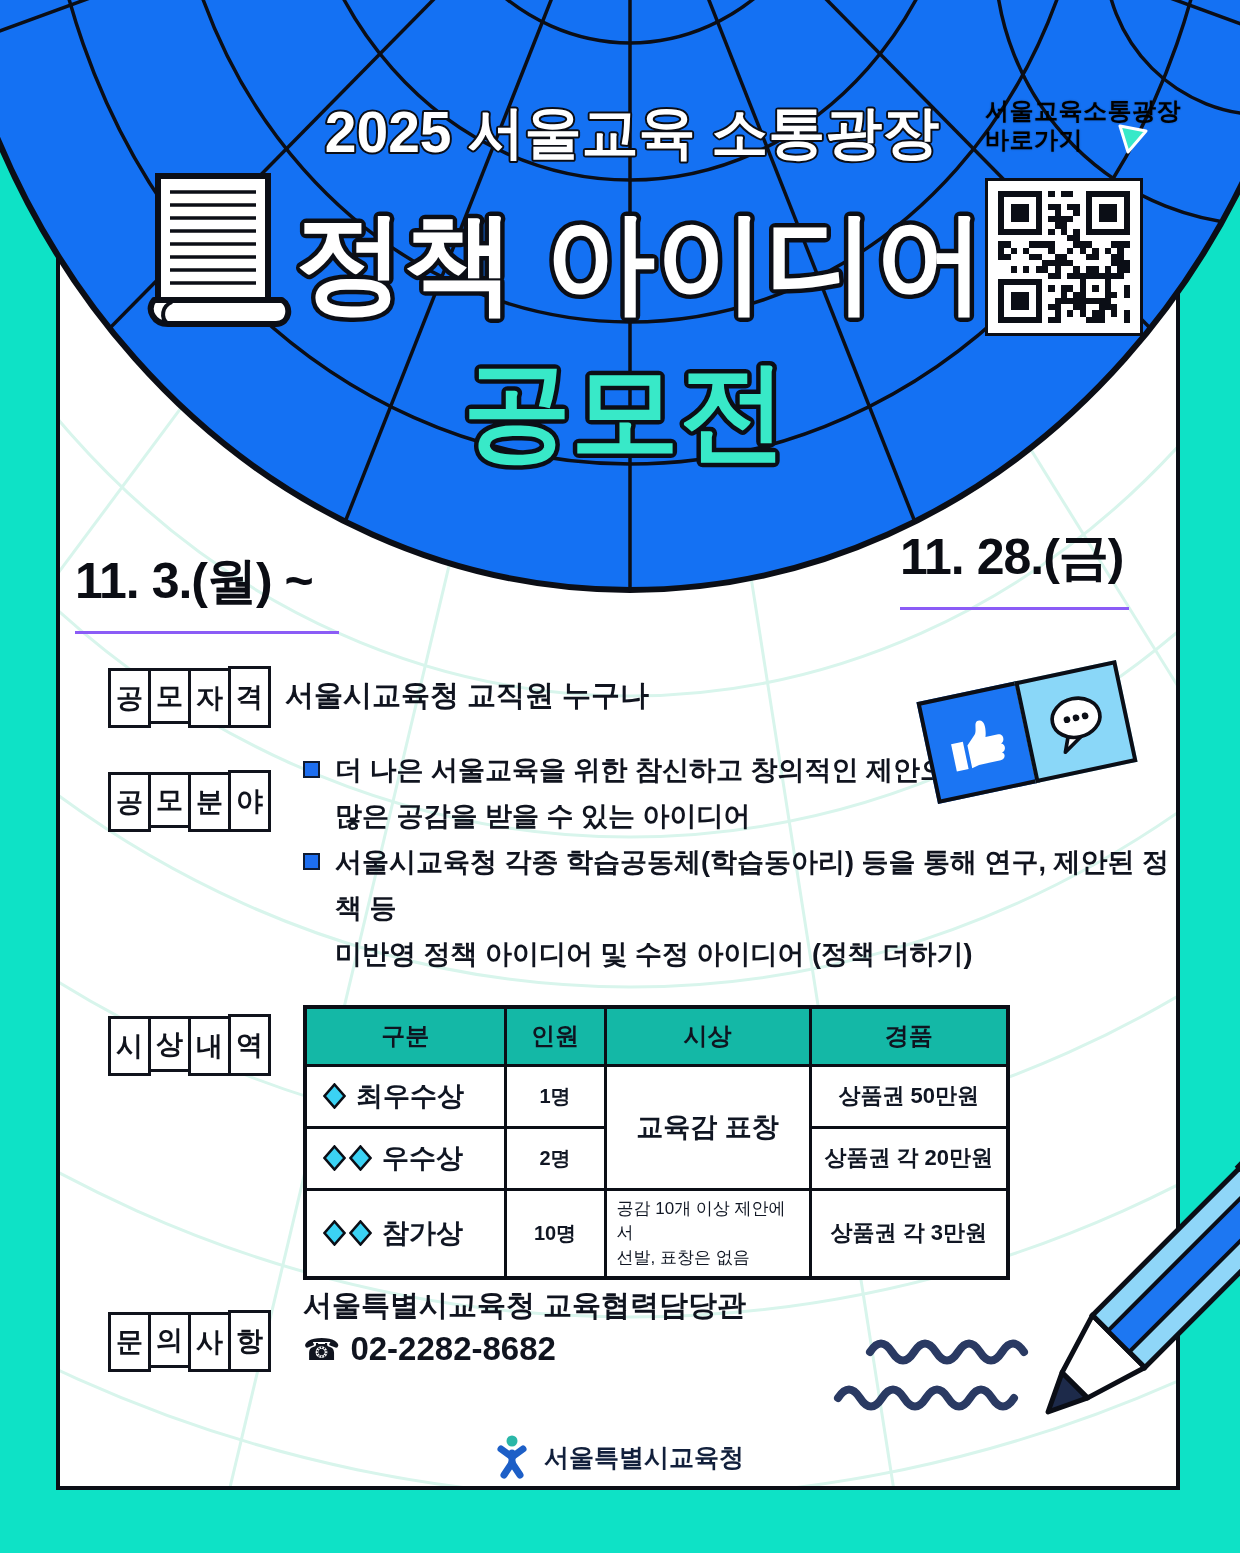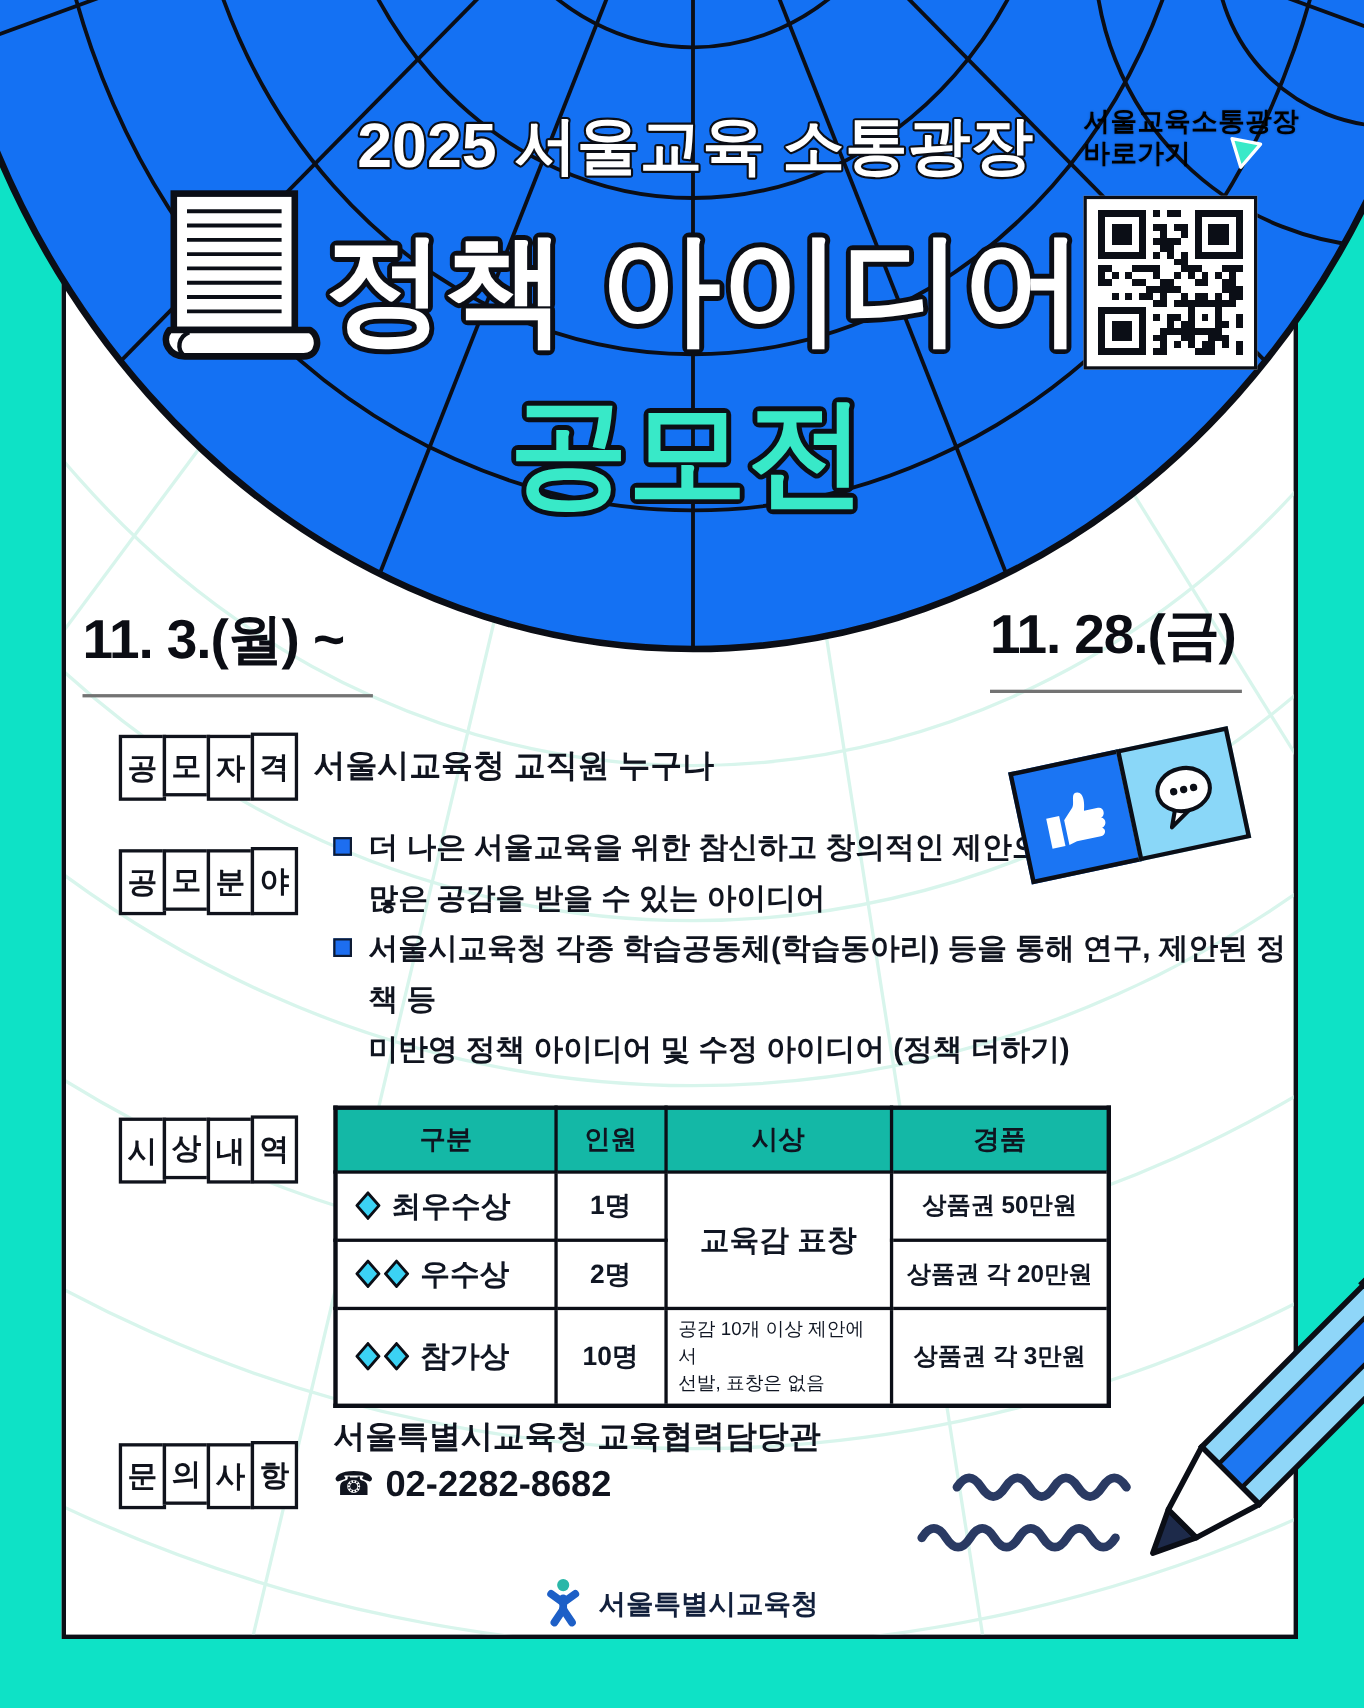--- a/index.html
+++ b/index.html
@@ -27,24 +27,24 @@
   }
   .qr-arrow{position:absolute;left:1118px;top:124px;z-index:4;}
   .qr-box{
     position:absolute;left:985px;top:178px;width:158px;height:158px;z-index:4;
     background:#ffffff;border:3px solid #0B0E16;box-sizing:border-box;padding:10px;
   }
   .qr-box svg{width:100%;height:100%;display:block;shape-rendering:crispEdges;}
   
   .date{
     position:absolute;z-index:3;font-size:50px;font-weight:800;color:#0B0D14;
-    letter-spacing:-1px;border-bottom:3px solid #737373;padding-bottom:16px;
+    letter-spacing:-1px;border-bottom:3px solid #8b5cf6;padding-bottom:16px;
   }
   .date.start{left:75px;top:548px;padding-right:26px;}
-  .date.end{left:900px;top:544px;padding-right:6px;}
+  .date.end{left:900px;top:524px;padding-right:6px;}
   
   .lbox{position:absolute;display:flex;z-index:3;}
   .lbox span{
     width:37px;height:54px;background:#fff;border:3px solid #10131C;margin-left:-3px;
     display:flex;align-items:center;justify-content:center;
     font-size:27px;font-weight:800;color:#10131C;
   }
   .lbox span:first-child{margin-left:0;}
   .lbox span:nth-child(2){height:50px;}
   .lbox span:nth-child(4){height:56px;margin-top:-2px;}
@@ -63,21 +63,21 @@
   
   .awards-table{position:absolute;left:303px;top:1005px;z-index:3;border-collapse:collapse;border:4px solid #0B0E16;}
   .awards-table th,.awards-table td{border:3px solid #0B0E16;box-sizing:border-box;}
   .awards-table th{background:#14b8a6;font-size:24px;font-weight:800;color:#0F1420;height:58px;}
   .awards-table td{text-align:center;color:#101623;height:62px;background:#fff;}
   .awards-table .c1{width:200px;} .awards-table .c2{width:100px;}
   .awards-table .c3{width:205px;} .awards-table .c4{width:198px;}
   td.grade{text-align:left;padding-left:16px;font-size:27px;font-weight:800;}
   td.grade .dia{vertical-align:-4px;margin-right:3px;}
   td.grade .dia:last-of-type{margin-right:10px;}
-  td.cnt{font-size:24px;font-weight:600;}
+  td.cnt{font-size:20px;font-weight:600;}
   td.award{font-size:27px;font-weight:600;}
   td.note{font-size:17px;font-weight:400;line-height:1.45;text-align:left;padding:6px 10px;white-space:pre-line;}
   td.prize{font-size:22px;font-weight:600;}
   
   .contact-dept{position:absolute;left:303px;top:1286px;z-index:3;font-size:29px;font-weight:800;color:#10141F;}
   .contact-phone{position:absolute;left:303px;top:1330px;z-index:3;font-size:33px;font-weight:800;color:#10141F;display:flex;align-items:center;gap:10px;}
   .contact-phone .tel-icon{font-size:30px;}
   
   .footer{position:absolute;left:56px;top:1434px;width:1124px;z-index:3;
     display:flex;align-items:center;justify-content:center;gap:12px;}

